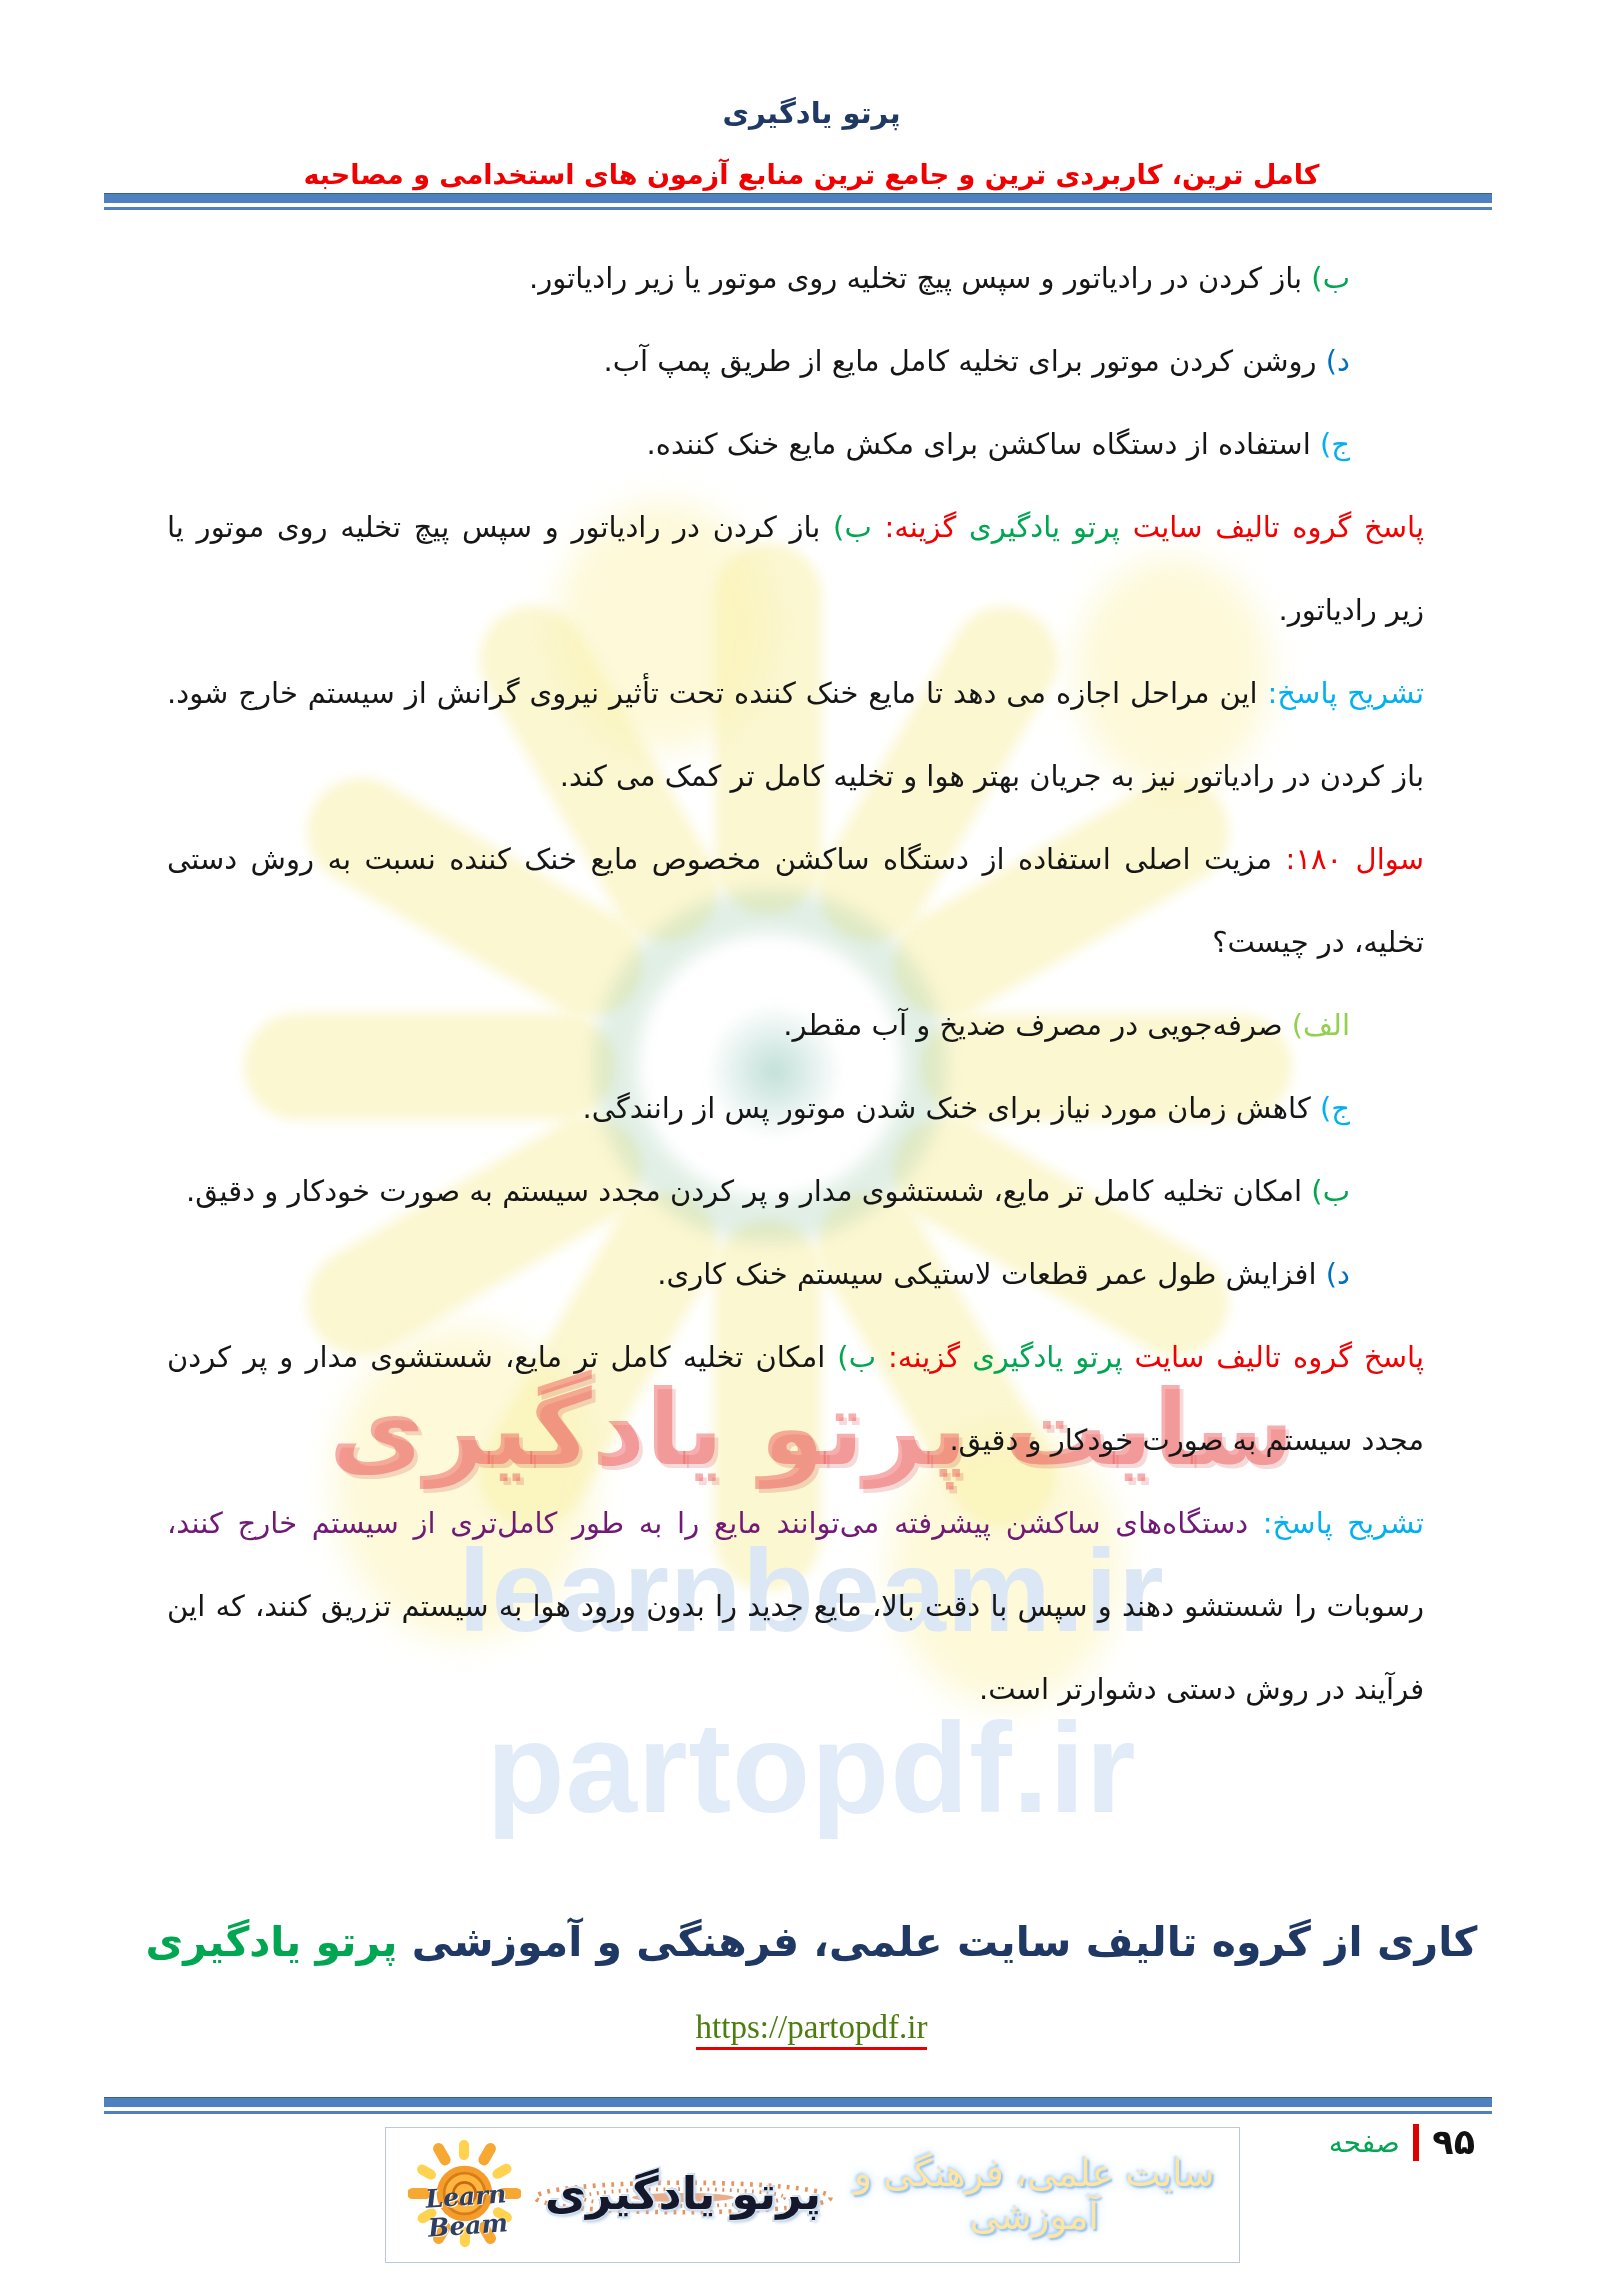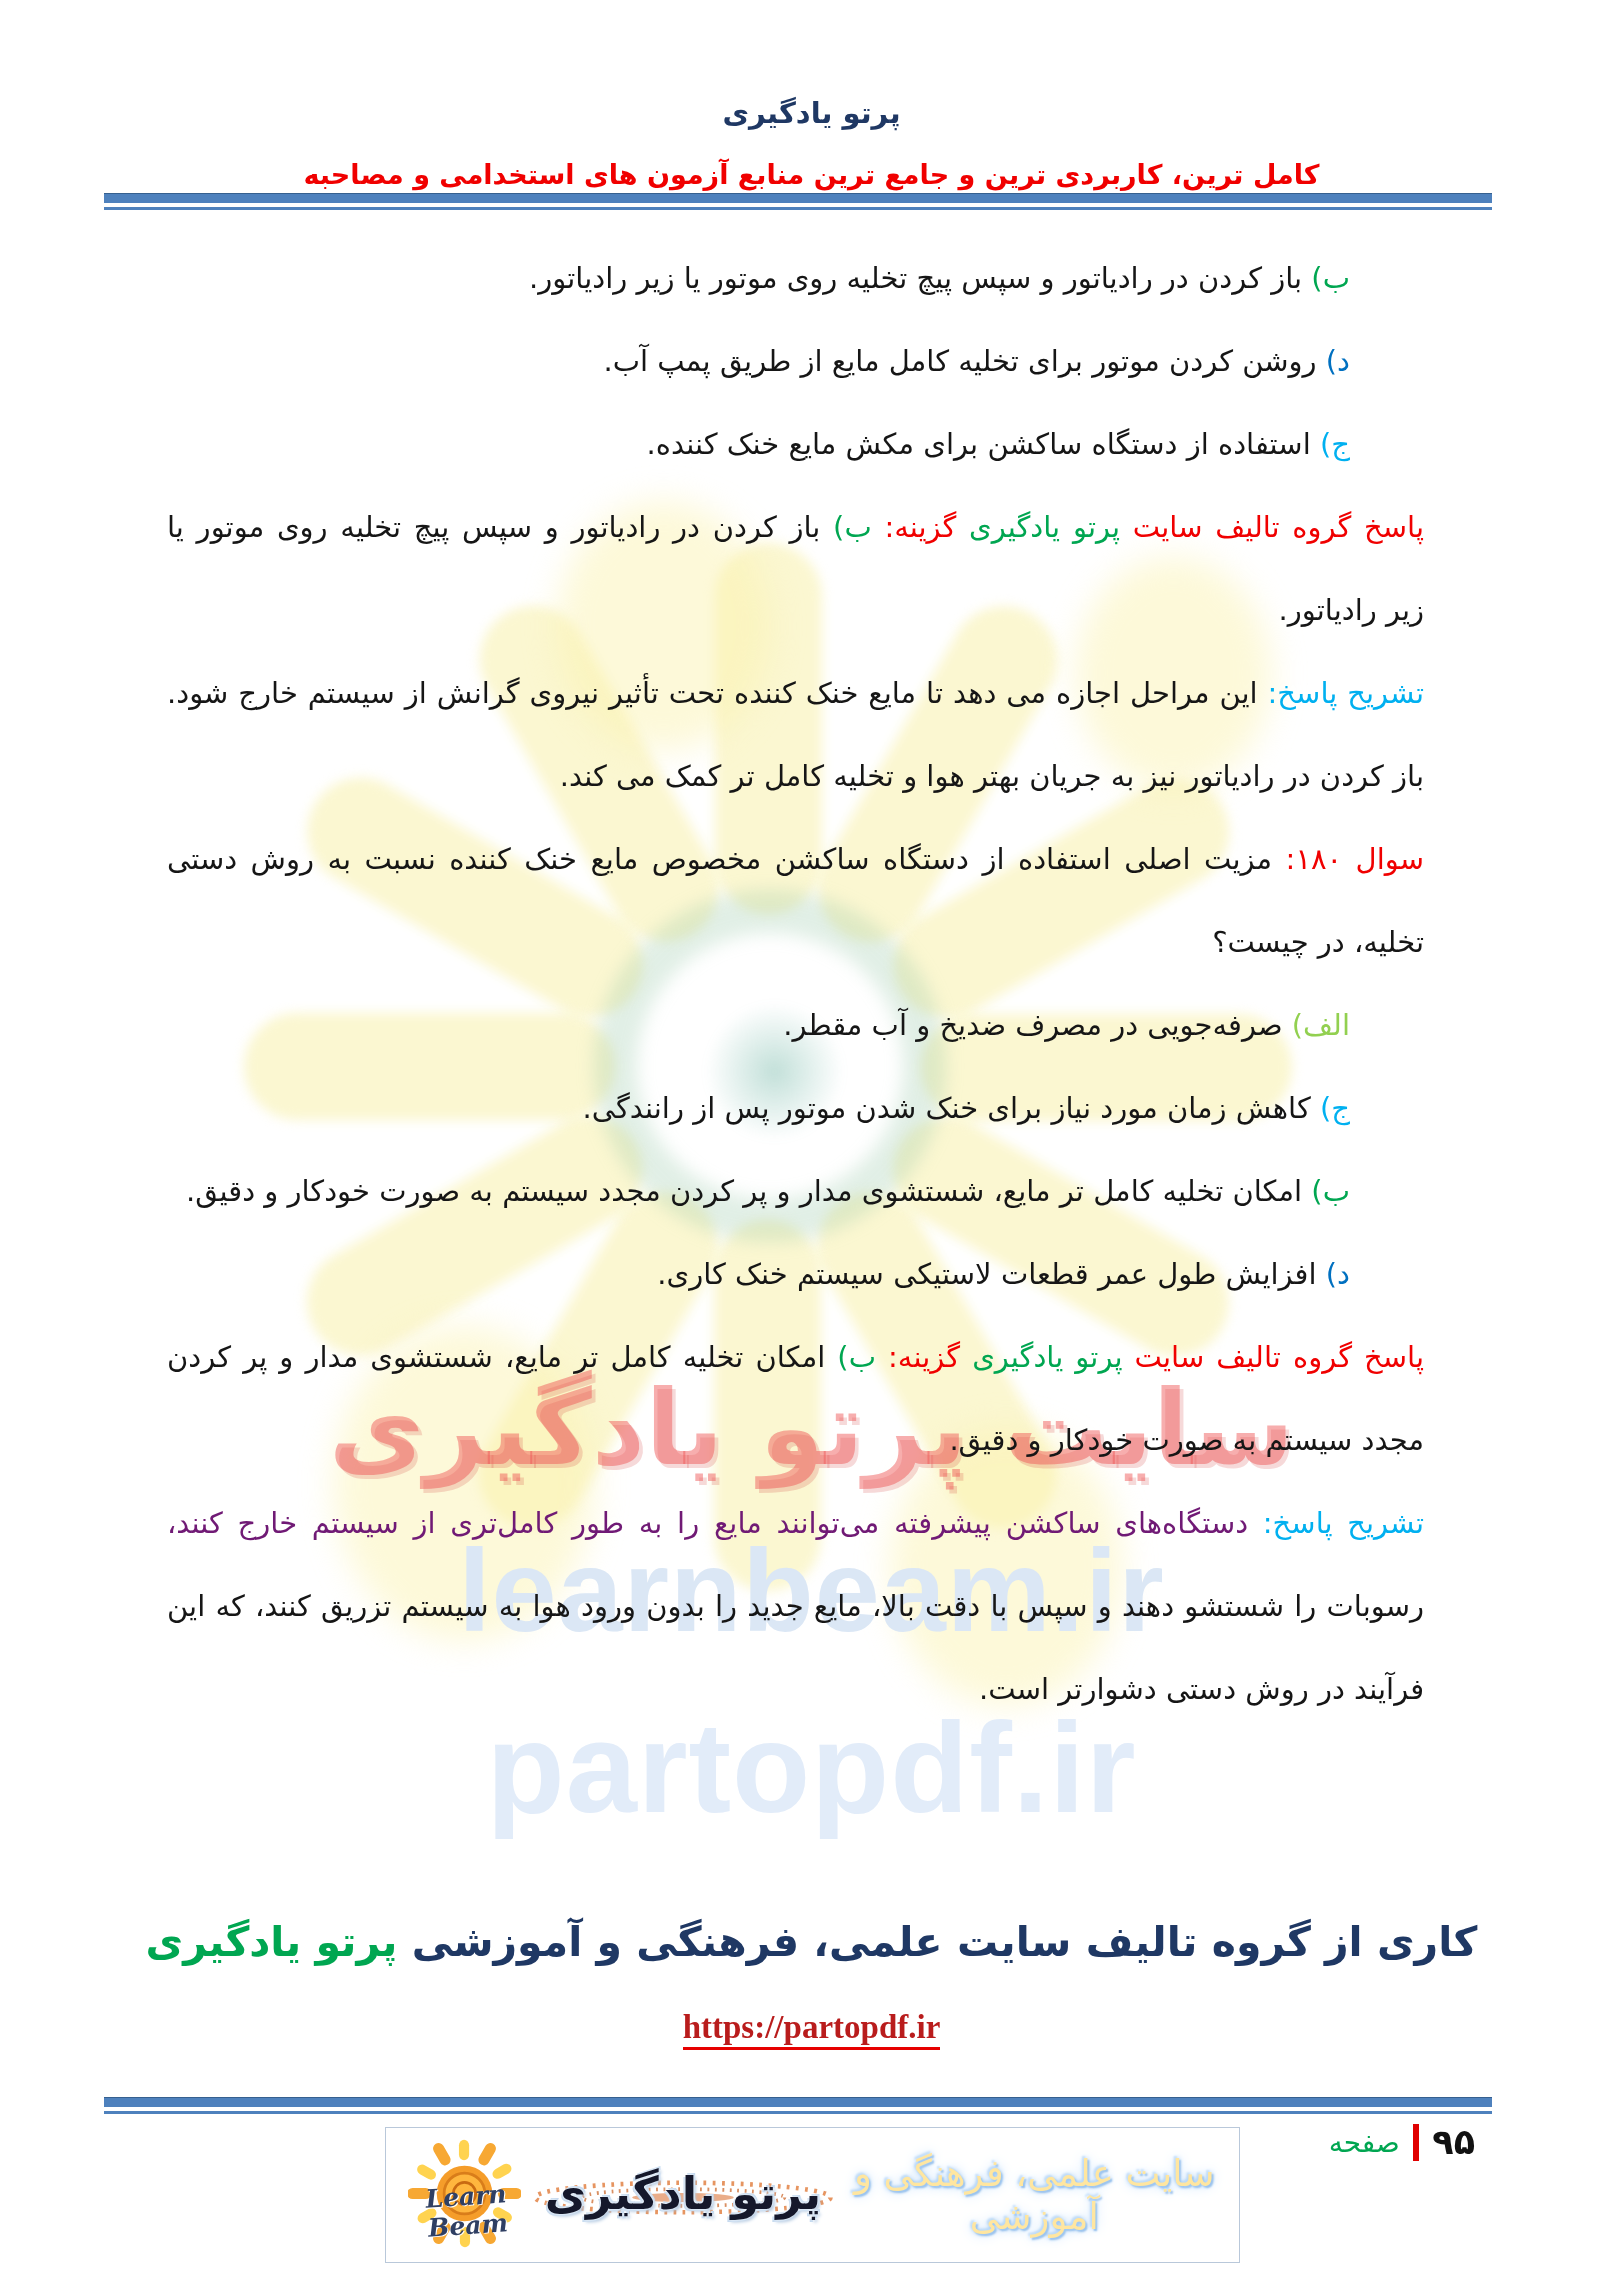--- a/index.html
+++ b/index.html
@@ -48,21 +48,21 @@
              direction:rtl; font-size:29px; color:#161616; }
   .line { height:83px; line-height:83px; text-align:right; white-space:nowrap; overflow:visible; }
   .line.j { white-space:normal; text-align:justify; text-align-last:justify; }
   .line.ind { padding-right:74px; }
 
   
   .credit { position:absolute; top:1903px; left:0; right:0; text-align:center; direction:rtl; z-index:3;
             font-size:41px; font-weight:bold; color:#1f3864; line-height:78px; white-space:nowrap; }
   .credit .brand { color:#00a651; }
   .linkwrap { position:absolute; top:2009px; left:0; right:0; text-align:center; z-index:3; }
-  .site-link { font-size:33px; font-weight:bold; color:#b91c1c; text-decoration:none;
+  .site-link { font-size:33px; font-weight:normal; color:#4d7c0f; text-decoration:none;
                border-bottom:3.7px solid #e60000; padding-bottom:1.9px; font-family:"Liberation Serif", serif; }
 
   
   .page-num { position:absolute; top:2122px; right:148px; z-index:3; direction:rtl;
               display:flex; align-items:center; gap:13px; }
   .pn-number { font-size:35px; font-weight:bold; color:#111111; }
   .pn-sep { width:6.5px; height:37px; background:#e00000; }
   .pn-label { font-size:28px; color:#00a651; }
 
   

